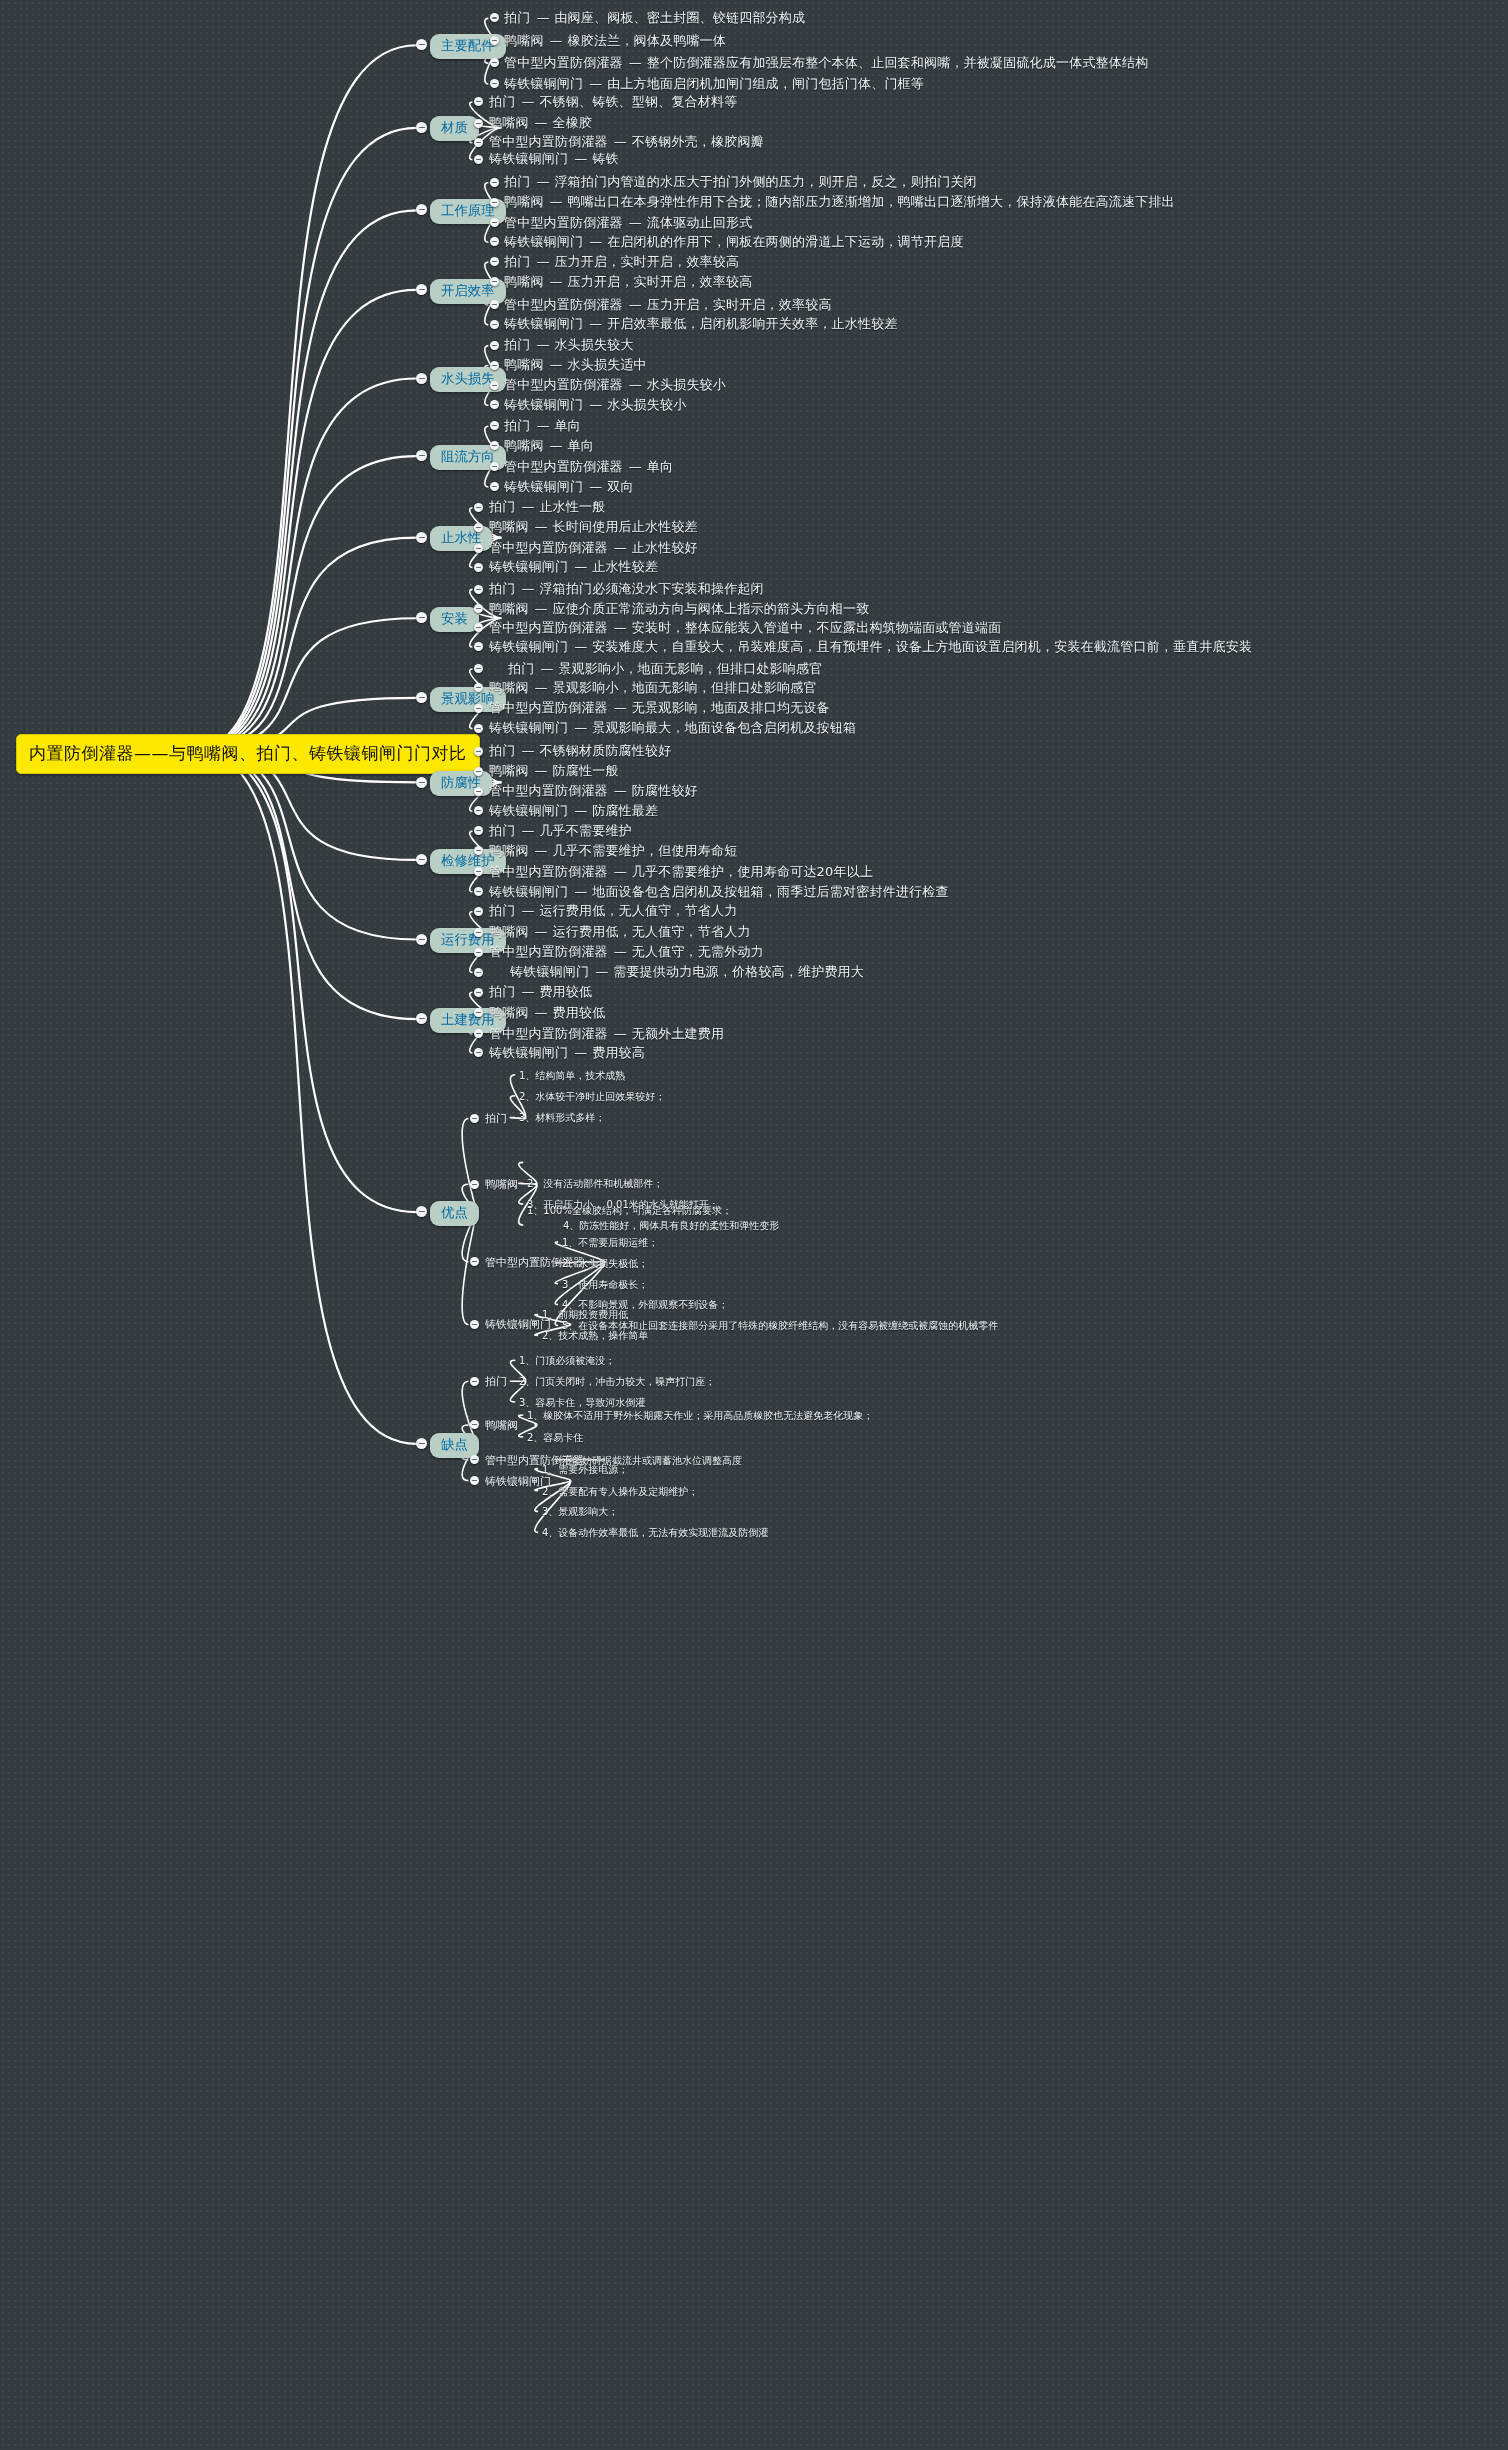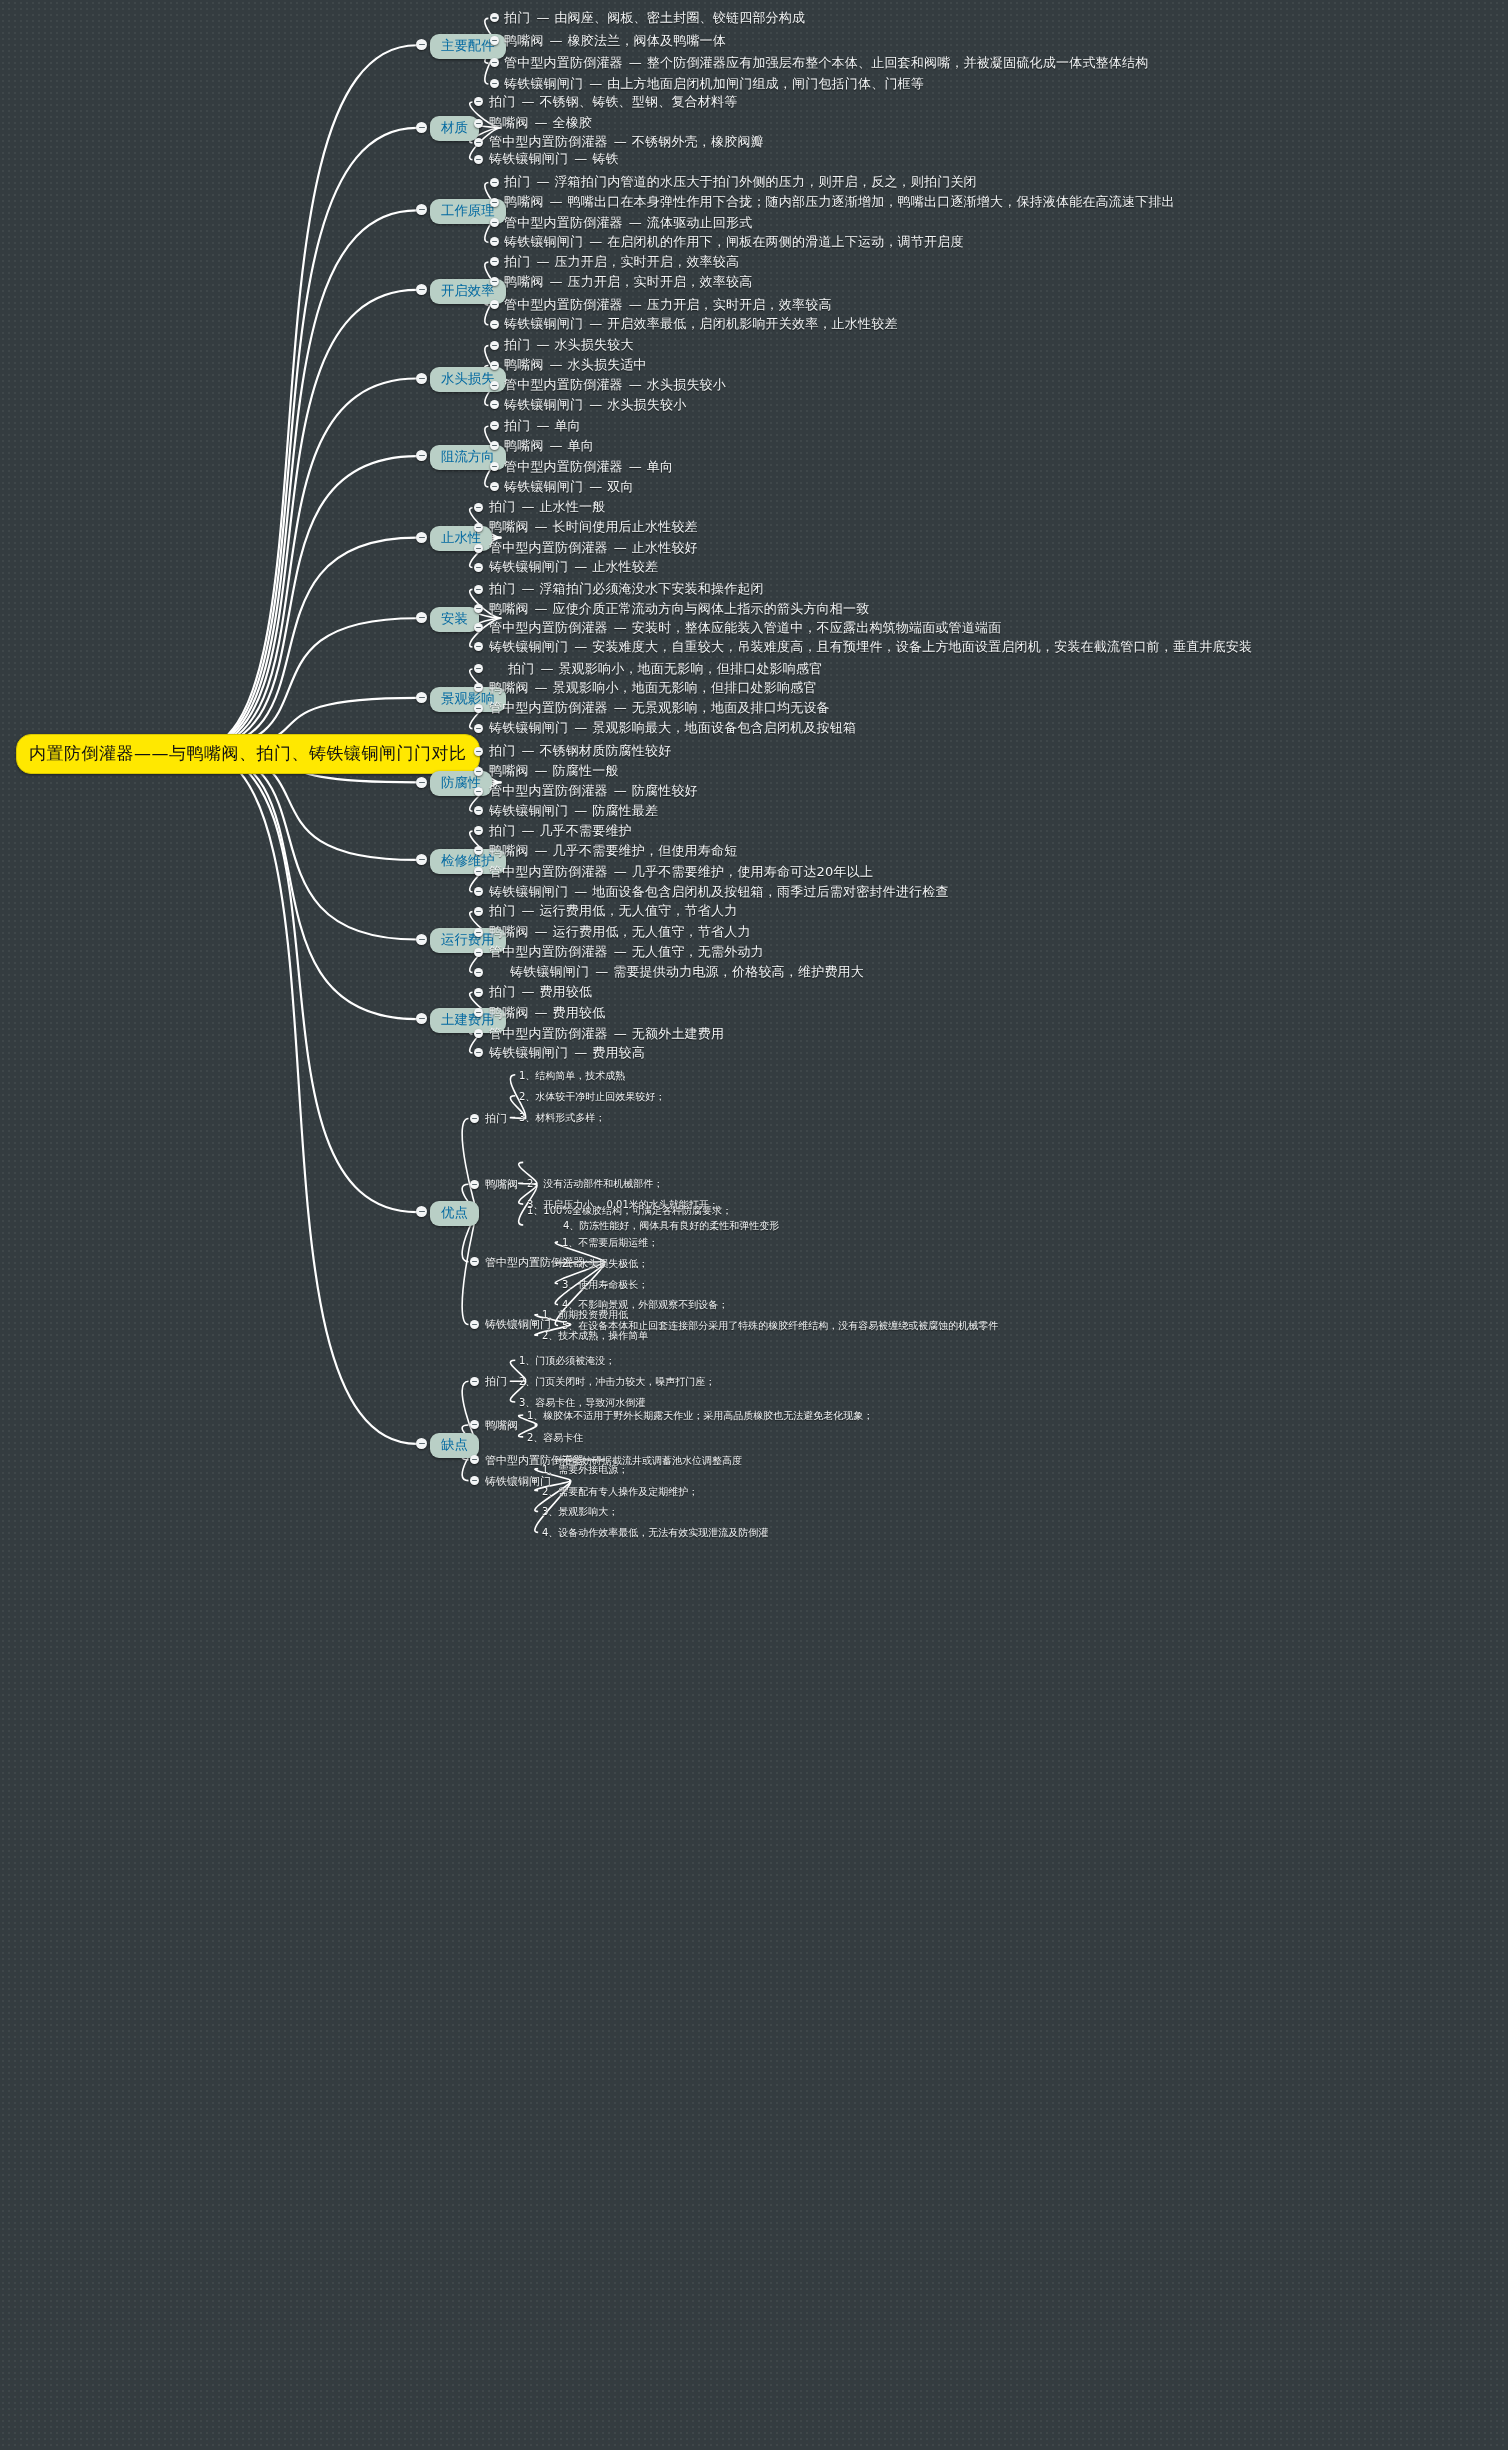--- a/index.html
+++ b/index.html
@@ -193,21 +193,21 @@
       <path d="M537.5,1432 C549.5,1432 508,1444 526,1444" class="thin"></path>
       <path d="M480,1451 C478.5,1451 453,1467 471,1467" class="thin"></path>
       <path d="M606.5,1467 C618.5,1467 543,1467 561,1467" class="thin"></path>
       <path d="M480,1451 C478.5,1451 453,1488 471,1488" class="thin"></path>
       <path d="M572,1488 C584,1488 523,1476 541,1476" class="thin"></path>
       <path d="M572,1488 C584,1488 523,1498 541,1498" class="thin"></path>
       <path d="M572,1488 C584,1488 523,1519 541,1519" class="thin"></path>
       <path d="M572,1488 C584,1488 523,1540 541,1540" class="thin"></path>
     </svg>
   <div id="nodes">
-      <div class="node root" style="left: 16px; top: 734px; border-radius: 15px;">内置防倒灌器——与鸭嘴阀、拍门、铸铁镶铜闸门门对比</div>
+      <div class="node root" style="left: 16px; top: 734px;">内置防倒灌器——与鸭嘴阀、拍门、铸铁镶铜闸门门对比</div>
       <div class="node cat" style="left: 430px; top: 34px;">主要配件</div>
       <div class="knob" style="left: 416px; top: 39px;"></div>
       <div class="knob small" style="left: 490px; top: 13.4px;"></div>
       <div class="node leaf" style="left: 504px; top: 12px;"><span class="term">拍门</span><span class="dash">—</span><span class="desc">由阀座、阀板、密土封圈、铰链四部分构成</span></div>
       <div class="knob small" style="left: 490px; top: 36px;"></div>
       <div class="node leaf" style="left: 504px; top: 35px;"><span class="term">鸭嘴阀</span><span class="dash">—</span><span class="desc">橡胶法兰，阀体及鸭嘴一体</span></div>
       <div class="knob small" style="left: 490px; top: 58px;"></div>
       <div class="node leaf" style="left: 504px; top: 57px;"><span class="term">管中型内置防倒灌器</span><span class="dash">—</span><span class="desc">整个防倒灌器应有加强层布整个本体、止回套和阀嘴，并被凝固硫化成一体式整体结构</span></div>
       <div class="knob small" style="left: 490px; top: 79px;"></div>
       <div class="node leaf" style="left: 504px; top: 78px;"><span class="term">铸铁镶铜闸门</span><span class="dash">—</span><span class="desc">由上方地面启闭机加闸门组成，闸门包括门体、门框等</span></div>

